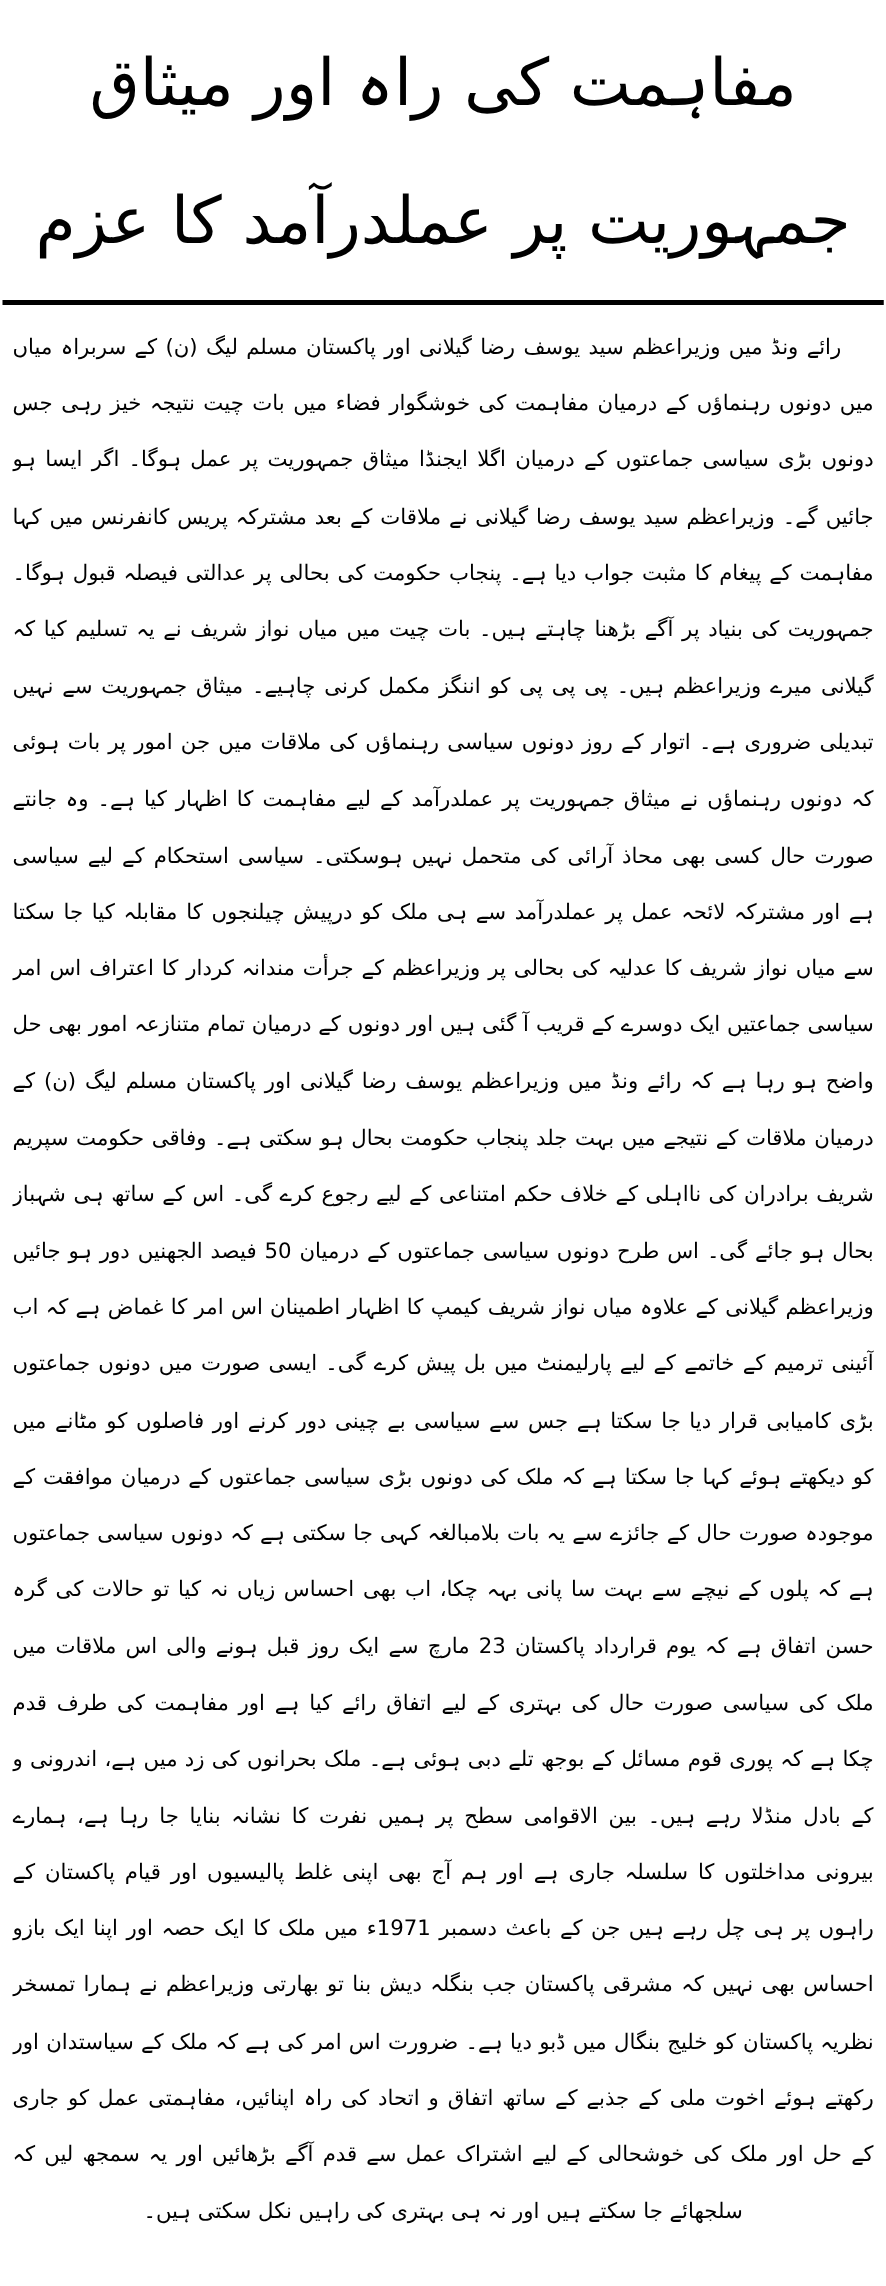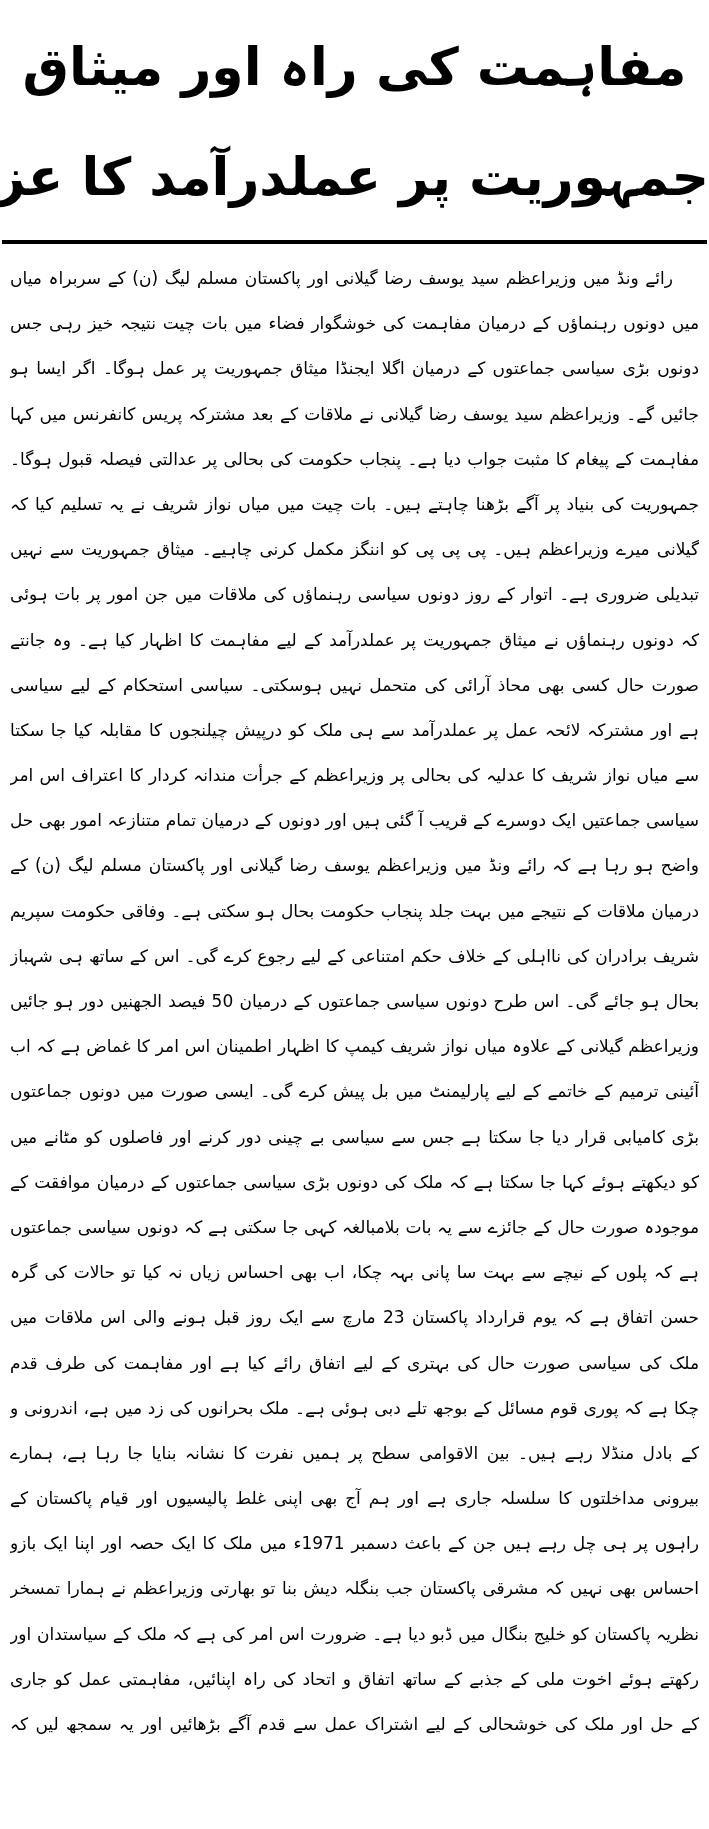--- a/index.html
+++ b/index.html
@@ -9,21 +9,21 @@
     height: 1829px;
     background: #ffffff;
     overflow: hidden;
     font-family: "DejaVu Sans", sans-serif;
     color: #000000;
     direction: rtl;
   }
   .headline {
     padding-top: 12px;
     text-align: center;
-    font-weight: bold;
+    font-weight: normal;
   }
   .headline-line {
     font-size: 52px;
     line-height: 110px;
     height: 110px;
     overflow: hidden;
     white-space: nowrap;
     color: #000000;
   }
   .divider {
@@ -90,15 +90,16 @@
     <p class="body-line">حسن اتفاق ہے کہ یوم قرارداد پاکستان 23 مارچ سے ایک روز قبل ہونے والی اس ملاقات میں دونوں سیاسی رہنماؤں نے</p>
     <p class="body-line">ملک کی سیاسی صورت حال کی بہتری کے لیے اتفاق رائے کیا ہے اور مفاہمت کی طرف قدم اٹھائے ہیں۔ انہیں احساس ہو</p>
     <p class="body-line">چکا ہے کہ پوری قوم مسائل کے بوجھ تلے دبی ہوئی ہے۔ ملک بحرانوں کی زد میں ہے، اندرونی و بیرونی سرحدوں پر خطرات</p>
     <p class="body-line">کے بادل منڈلا رہے ہیں۔ بین الاقوامی سطح پر ہمیں نفرت کا نشانہ بنایا جا رہا ہے، ہمارے اندرونی فکری اور عملی معاملات میں</p>
     <p class="body-line">بیرونی مداخلتوں کا سلسلہ جاری ہے اور ہم آج بھی اپنی غلط پالیسیوں اور قیام پاکستان کے حقیقی اغراض و مقاصد سے انحراف کی</p>
     <p class="body-line">راہوں پر ہی چل رہے ہیں جن کے باعث دسمبر 1971ء میں ملک کا ایک حصہ اور اپنا ایک بازو کٹوا چکے ہیں۔ ہمیں شائد یہ</p>
     <p class="body-line">احساس بھی نہیں کہ مشرقی پاکستان جب بنگلہ دیش بنا تو بھارتی وزیراعظم نے ہمارا تمسخر اڑاتے ہوئے کہا تھا میں نے آج</p>
     <p class="body-line">نظریہ پاکستان کو خلیج بنگال میں ڈبو دیا ہے۔ ضرورت اس امر کی ہے کہ ملک کے سیاستدان اور حکمران گمبھیر ملکی حالات کو سامنے</p>
     <p class="body-line">رکھتے ہوئے اخوت ملی کے جذبے کے ساتھ اتفاق و اتحاد کی راہ اپنائیں، مفاہمتی عمل کو جاری رکھتے ہوئے عوام کے مسائل</p>
     <p class="body-line">کے حل اور ملک کی خوشحالی کے لیے اشتراک عمل سے قدم آگے بڑھائیں اور یہ سمجھ لیں کہ مفاہمت کے بغیر معاملات نہ</p>
+    <p class="body-line last">سلجھائے جا سکتے ہیں اور نہ ہی بہتری کی راہیں نکل سکتی ہیں۔</p>
   </main>
 
 </div>
 
 </body></html>

